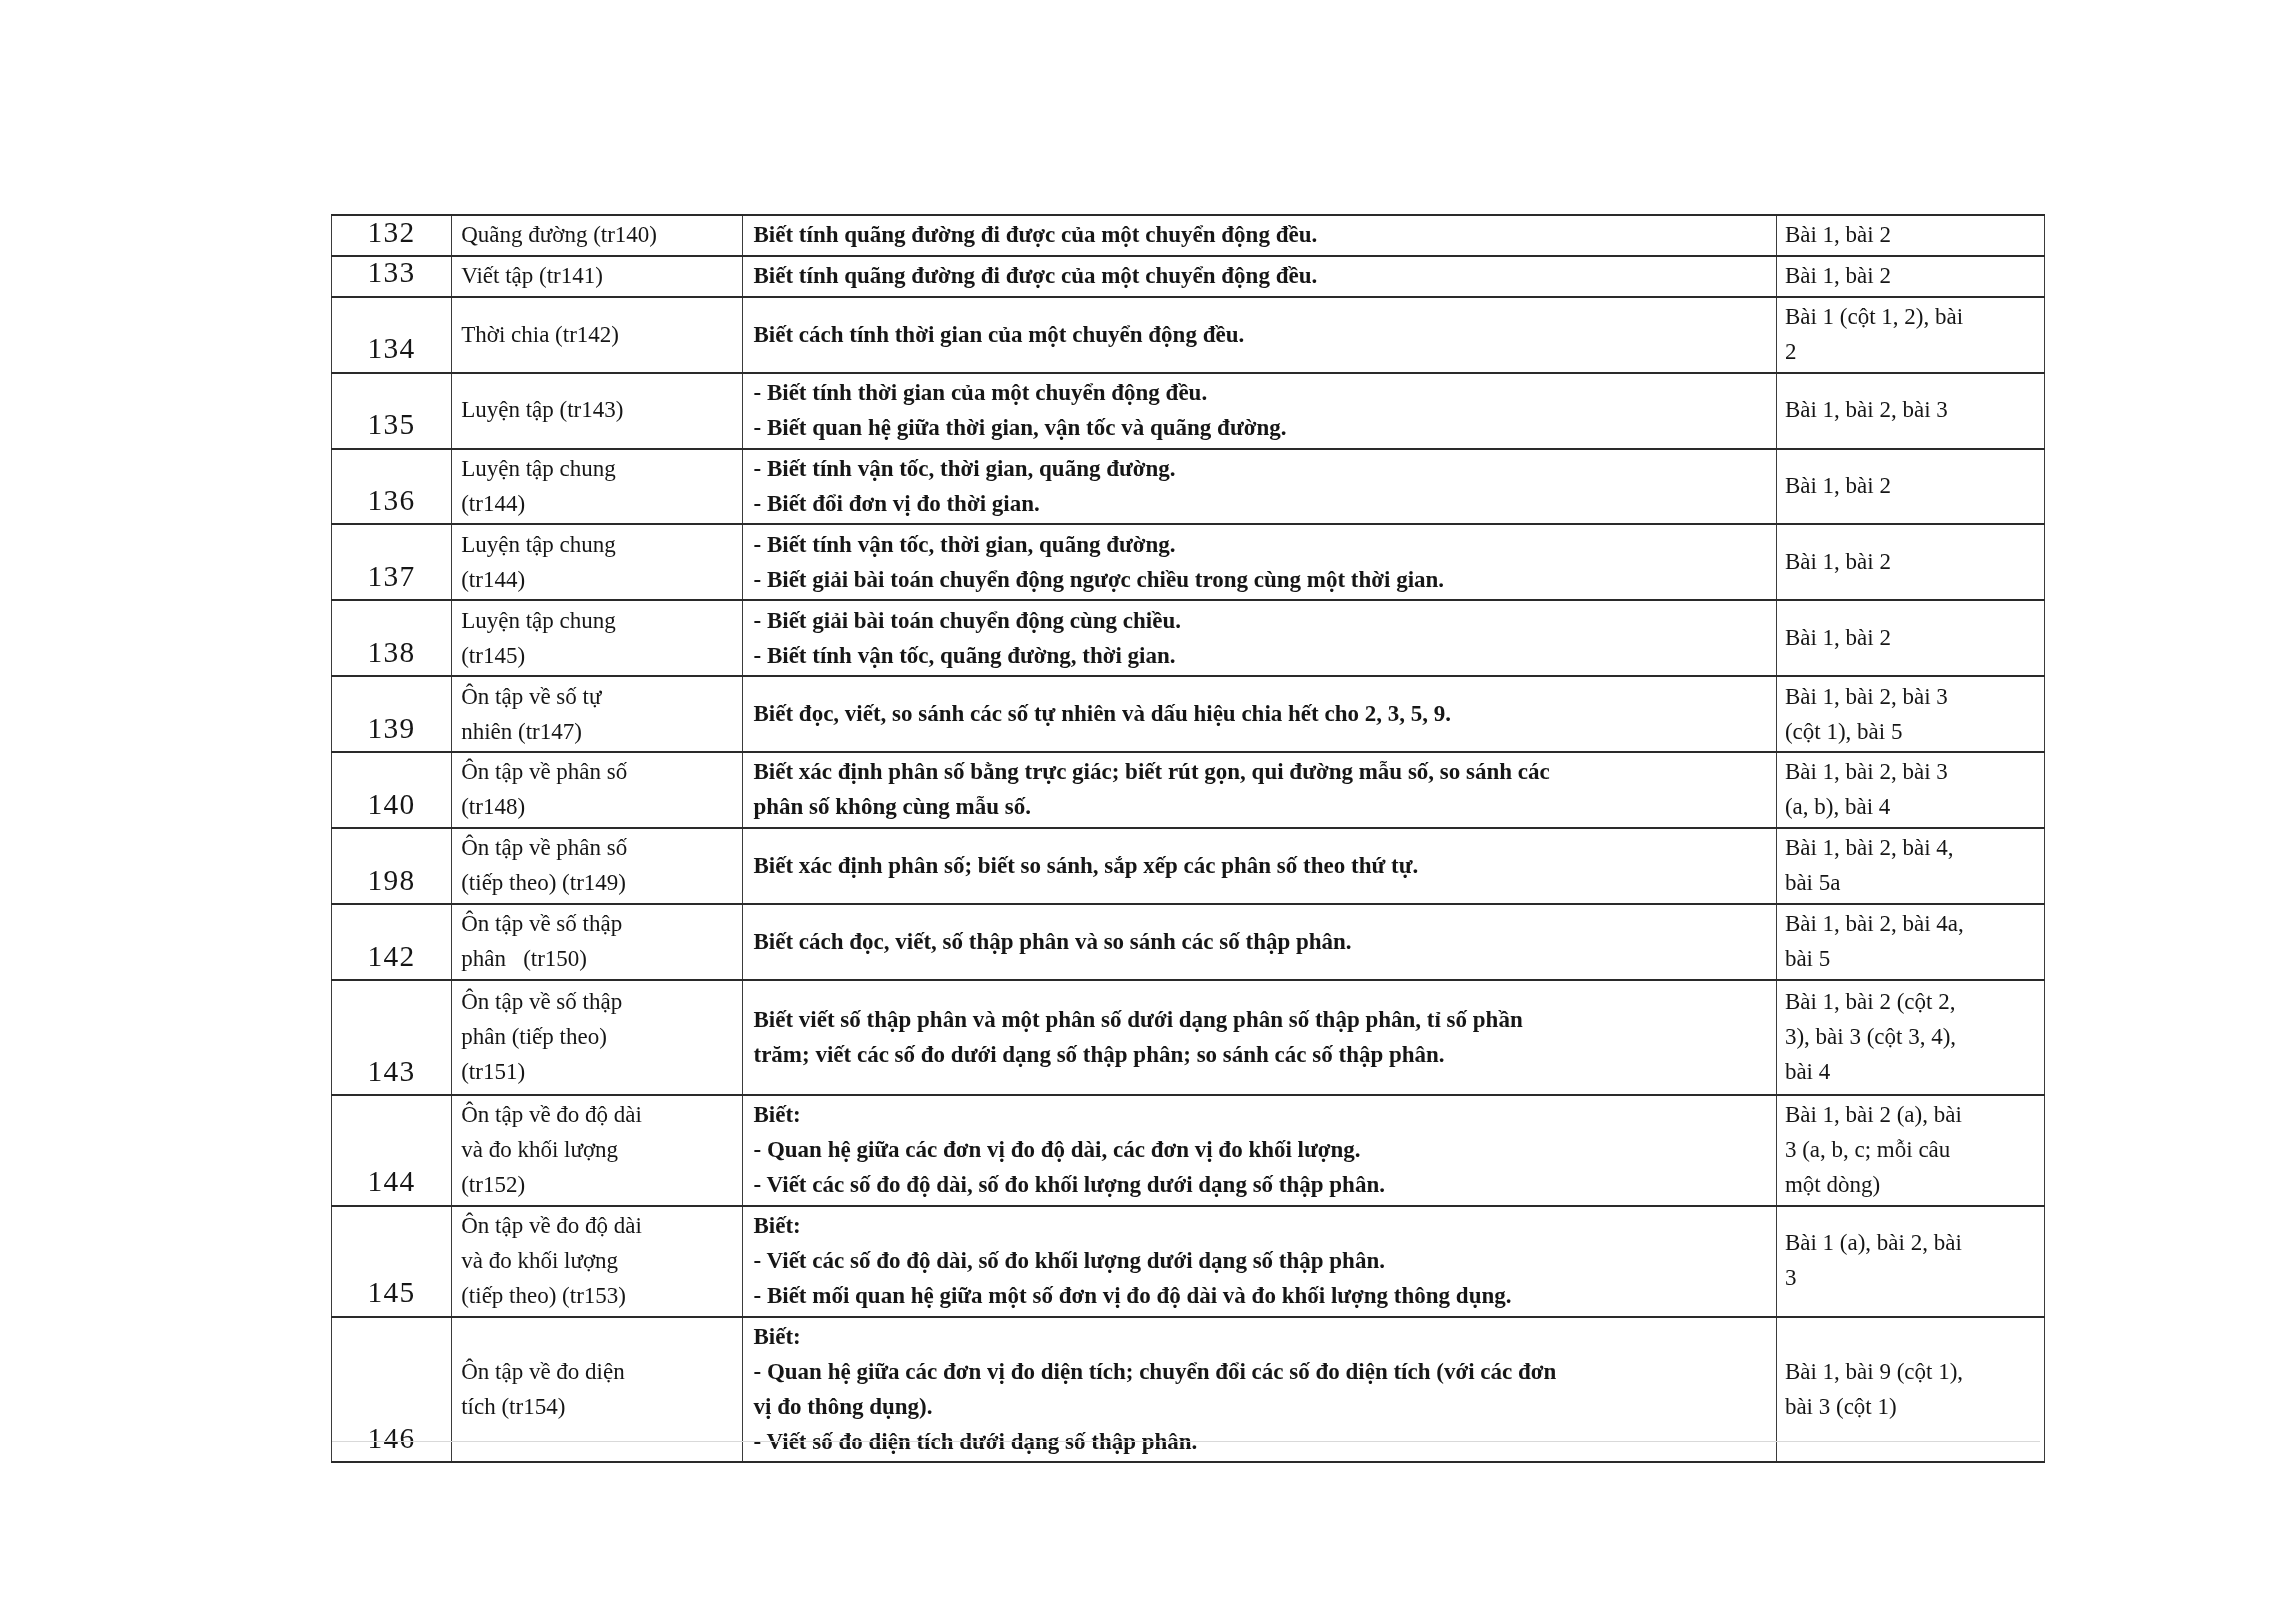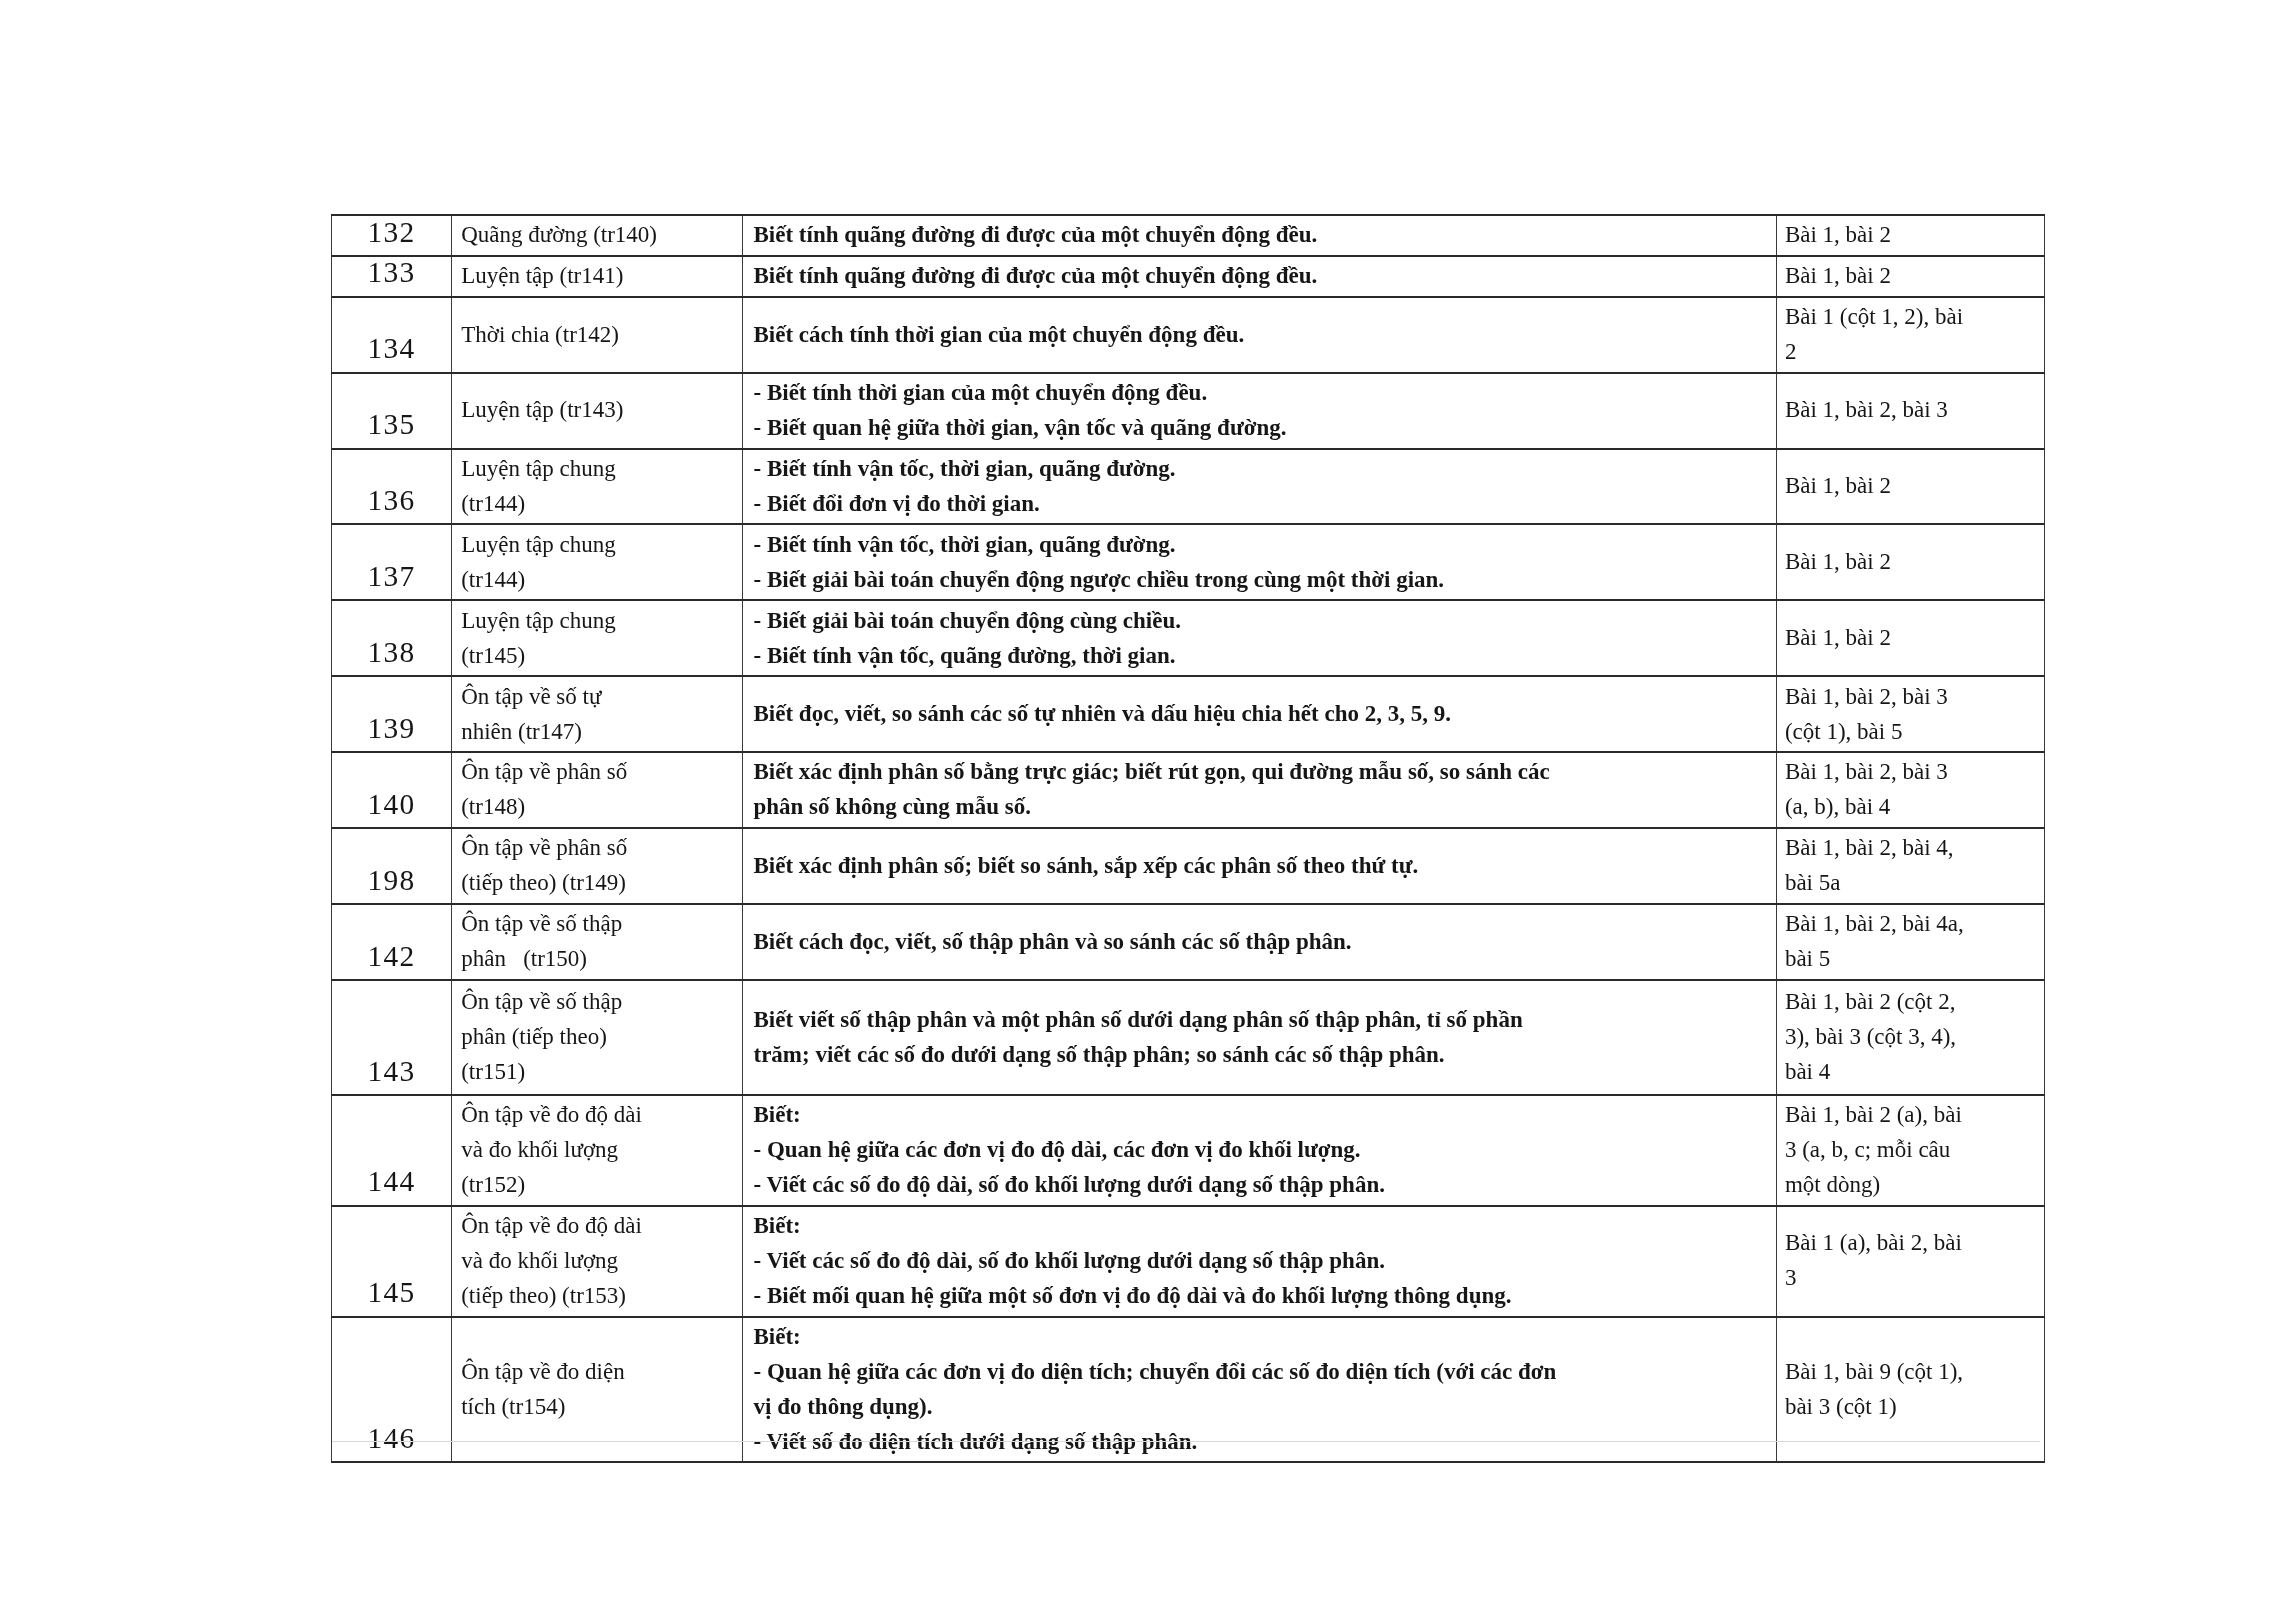--- a/index.html
+++ b/index.html
@@ -72,21 +72,21 @@
         </td>
         <td class="ex-cell">
           <div class="ln">Bài 1, bài 2</div>
         </td>
       </tr>
       <tr style="height: 37px;">
         <td class="num-cell">
           <div class="num">133</div>
         </td>
         <td class="lesson-cell">
-          <div class="ln">Luyện tập (tr141)</div>
+          <div class="ln">Viết tập (tr141)</div>
         </td>
         <td class="req-cell">
           <div class="ln">Biết tính quãng đường đi được của một chuyển động đều.</div>
         </td>
         <td class="ex-cell">
           <div class="ln">Bài 1, bài 2</div>
         </td>
       </tr>
       <tr style="height: 75px;">
         <td class="num-cell">

